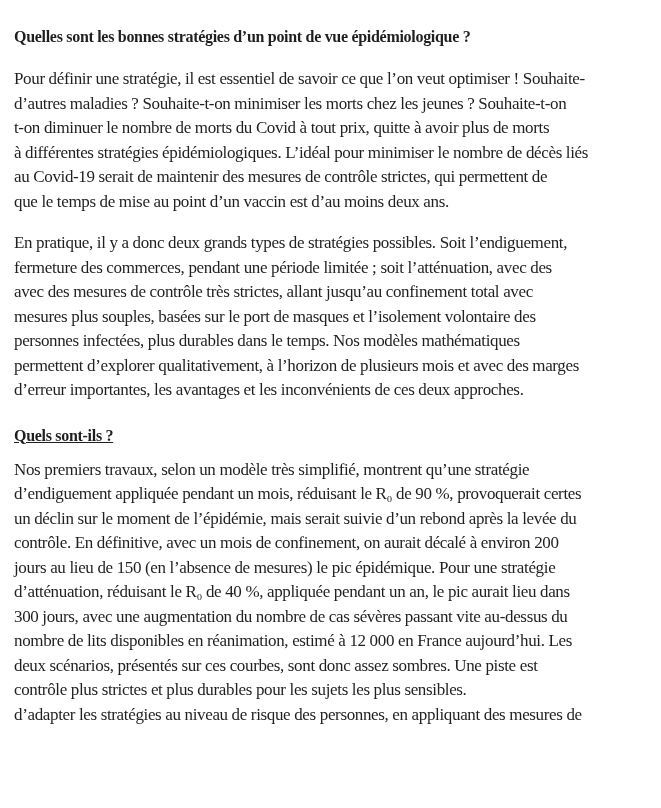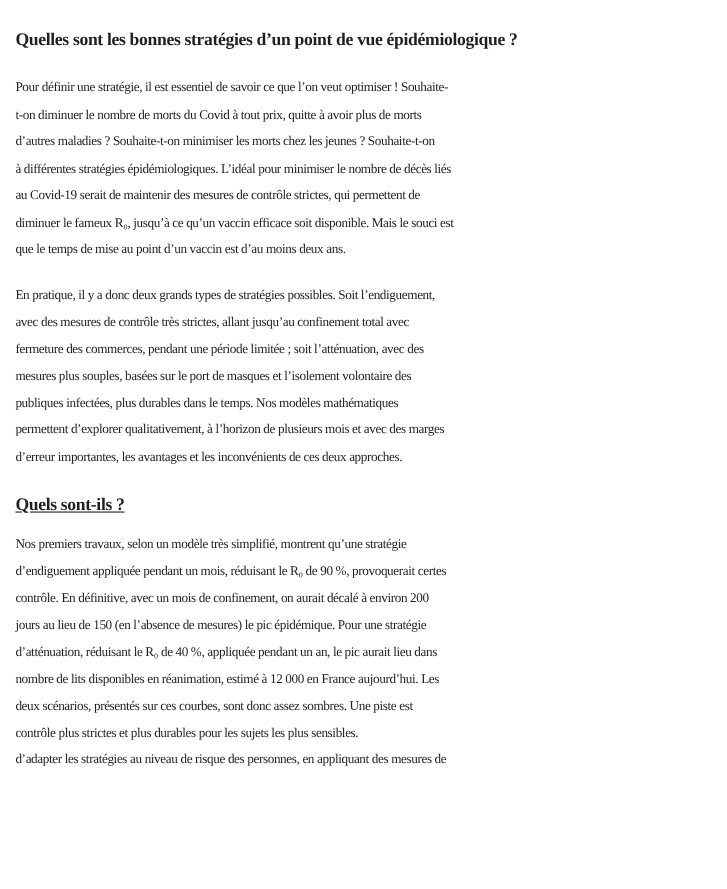--- a/index.html
+++ b/index.html
@@ -33,56 +33,57 @@
     margin-top: 20px;
     text-decoration: underline;
   }
   .paragraph {
     margin: 0;
   }
   .paragraph.after-heading-1 { margin-top: 17px; }
   .paragraph.after-heading-2 { margin-top: 9px; }
   .paragraph.after-paragraph { margin-top: 17px; }
   .text-line {
-    font-size: 12px;
+    font-size: 17px;
     line-height: 24.5px;
     height: 24.5px;
     letter-spacing: -0.35px;
     white-space: nowrap;
     font-family: Liberation Serif, serif;
   }
 </style>
 </head>
 <body>
 
 <main class="article" id="article-root">
     <h2 class="section-heading first">Quelles sont les bonnes stratégies d’un point de vue épidémiologique ?</h2>
     <div class="paragraph after-heading-1">
       <div class="text-line">Pour définir une stratégie, il est essentiel de savoir ce que l’on veut optimiser ! Souhaite-</div>
+      <div class="text-line">d’autres maladies ? Souhaite-t-on minimiser les morts chez les jeunes ? Souhaite-t-on</div>
       <div class="text-line">t-on diminuer le nombre de morts du Covid à tout prix, quitte à avoir plus de morts</div>
-      <div class="text-line">d’autres maladies ? Souhaite-t-on minimiser les morts chez les jeunes ? Souhaite-t-on</div>
       <div class="text-line">à différentes stratégies épidémiologiques. L’idéal pour minimiser le nombre de décès liés</div>
       <div class="text-line">au Covid-19 serait de maintenir des mesures de contrôle strictes, qui permettent de</div>
-      <div class="text-line">diminuer le fameux R₀, jusqu’à ce qu’un vaccin efficace soit disponible. Mais le souci est</div>
       <div class="text-line">que le temps de mise au point d’un vaccin est d’au moins deux ans.</div>
     </div>
     <div class="paragraph after-paragraph">
       <div class="text-line">En pratique, il y a donc deux grands types de stratégies possibles. Soit l’endiguement,</div>
+      <div class="text-line">fermeture des commerces, pendant une période limitée ; soit l’atténuation, avec des</div>
       <div class="text-line">avec des mesures de contrôle très strictes, allant jusqu’au confinement total avec</div>
-      <div class="text-line">fermeture des commerces, pendant une période limitée ; soit l’atténuation, avec des</div>
       <div class="text-line">mesures plus souples, basées sur le port de masques et l’isolement volontaire des</div>
-      <div class="text-line">publiques infectées, plus durables dans le temps. Nos modèles mathématiques</div>
+      <div class="text-line">personnes infectées, plus durables dans le temps. Nos modèles mathématiques</div>
       <div class="text-line">permettent d’explorer qualitativement, à l’horizon de plusieurs mois et avec des marges</div>
       <div class="text-line">d’erreur importantes, les avantages et les inconvénients de ces deux approches.</div>
     </div>
     <h2 class="section-heading later">Quels sont-ils ?</h2>
     <div class="paragraph after-heading-2">
       <div class="text-line">Nos premiers travaux, selon un modèle très simplifié, montrent qu’une stratégie</div>
       <div class="text-line">d’endiguement appliquée pendant un mois, réduisant le R₀ de 90 %, provoquerait certes</div>
+      <div class="text-line">un déclin sur le moment de l’épidémie, mais serait suivie d’un rebond après la levée du</div>
       <div class="text-line">contrôle. En définitive, avec un mois de confinement, on aurait décalé à environ 200</div>
       <div class="text-line">jours au lieu de 150 (en l’absence de mesures) le pic épidémique. Pour une stratégie</div>
       <div class="text-line">d’atténuation, réduisant le R₀ de 40 %, appliquée pendant un an, le pic aurait lieu dans</div>
+      <div class="text-line">300 jours, avec une augmentation du nombre de cas sévères passant vite au-dessus du</div>
       <div class="text-line">nombre de lits disponibles en réanimation, estimé à 12 000 en France aujourd’hui. Les</div>
       <div class="text-line">deux scénarios, présentés sur ces courbes, sont donc assez sombres. Une piste est</div>
       <div class="text-line">contrôle plus strictes et plus durables pour les sujets les plus sensibles.</div>
       <div class="text-line">d’adapter les stratégies au niveau de risque des personnes, en appliquant des mesures de</div>
     </div>
   </main>
 
 </body></html>

